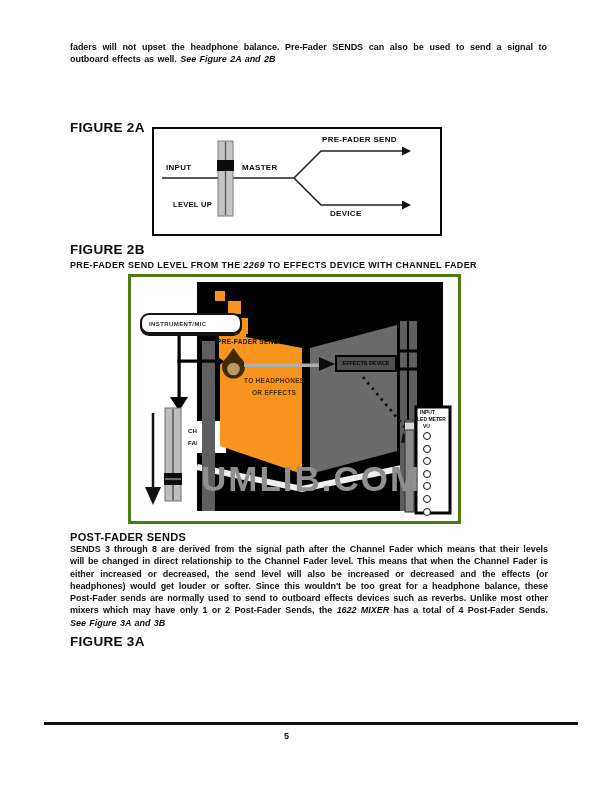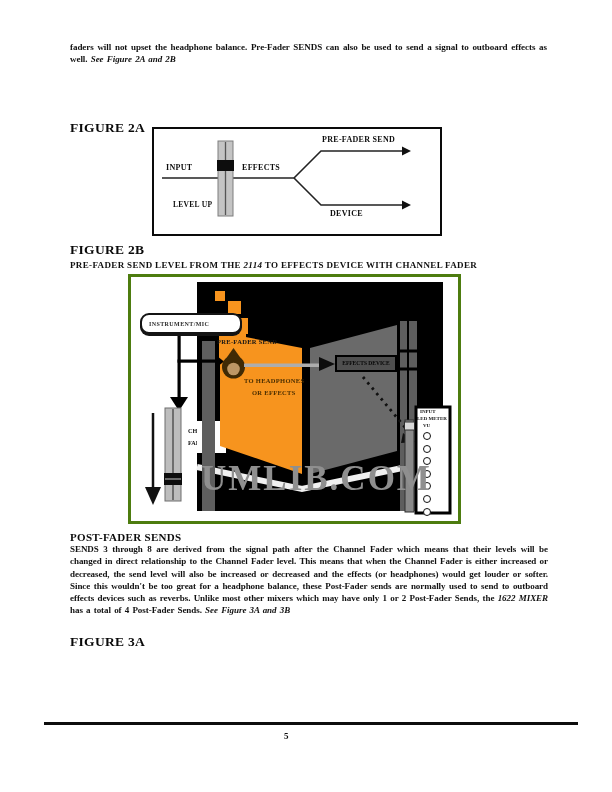--- a/index.html
+++ b/index.html
@@ -1,17 +1,17 @@
 <!DOCTYPE html>
 <html><head>
 <meta charset="utf-8">
 <style>
   html,body{margin:0;padding:0;background:#ffffff;}
   .page{position:relative;width:612px;height:792px;background:#ffffff;overflow:hidden;
-        font-family:Liberation Serif, serif;color:#0d0d0d;}
+        font-family:Liberation Sans, sans-serif;color:#0d0d0d;}
   .abs{position:absolute;}
   .body-text{font-size:9px;font-weight:bold;line-height:12.3px;letter-spacing:-0.05px;
              text-align:justify;word-spacing:1px;color:#111;}
   .fig-heading{font-size:13.5px;font-weight:bold;letter-spacing:0.3px;color:#0a0a0a;}
   .caption{font-size:9px;font-weight:bold;line-height:12px;letter-spacing:0.35px;color:#111;}
   .model{font-style:italic;}
   .see-ref{font-style:italic;font-weight:bold;}
   .d-label{position:absolute;font-size:8px;font-weight:bold;letter-spacing:0.3px;color:#0d0d0d;white-space:nowrap;}
   .fig-box{position:absolute;background:#ffffff;}
   .fig2b-label{position:absolute;font-weight:bold;white-space:nowrap;}
@@ -38,29 +38,29 @@
       <line x1="8" y1="49" x2="140" y2="49" stroke="#222" stroke-width="1.6"></line>
       <rect x="64" y="12" width="15" height="75" fill="#c4c4c4" stroke="#7e7e7e"></rect>
       <line x1="71.5" y1="13" x2="71.5" y2="86" stroke="#555" stroke-width="1.3"></line>
       <rect x="63" y="31" width="17" height="11" fill="#0d0d0d"></rect>
       <polyline points="140,49 167,22 248,22" fill="none" stroke="#222" stroke-width="1.6"></polyline>
       <polygon points="248,17.5 248,26.5 257,22" fill="#111"></polygon>
       <polyline points="140,49 167,76 248,76" fill="none" stroke="#222" stroke-width="1.6"></polyline>
       <polygon points="248,71.5 248,80.5 257,76" fill="#111"></polygon>
     </svg>
     <div class="d-label" style="left:12px;top:34px;">INPUT</div>
-    <div class="d-label" style="left:88px;top:34px;">EFFECTS</div>
+    <div class="d-label" style="left:88px;top:34px;">MASTER</div>
     <div class="d-label" style="left:19px;top:71px;font-size:7.5px;">LEVEL UP</div>
     <div class="d-label" style="left:168px;top:6px;">PRE-FADER SEND</div>
     <div class="d-label" style="left:176px;top:80px;">DEVICE</div>
   </div>
 
   <div class="abs fig-heading" style="left:70px;top:242px;">FIGURE 2B</div>
   <div class="abs caption" style="left:70px;top:259px;width:520px;">
-    <span>PRE-FADER SEND LEVEL FROM THE </span><span class="model">2114</span><span> TO EFFECTS DEVICE WITH CHANNEL FADER</span>
+    <span>PRE-FADER SEND LEVEL FROM THE </span><span class="model">2269</span><span> TO EFFECTS DEVICE WITH CHANNEL FADER</span>
   </div>
 
   <div class="fig-box" style="left:128px;top:274px;width:327px;height:244px;border:3px solid #4d7c0f;">
 
     <div class="fig2b-label" style="left:57px;top:150px;font-size:6.2px;color:#111;">CHANNEL</div>
     <div class="fig2b-label" style="left:57px;top:162px;font-size:6.2px;color:#111;">FADER</div>
 
     <svg class="abs" style="left:0;top:0;" width="321" height="238" viewBox="0 0 321 238">
       <rect x="66" y="5" width="246" height="229" fill="#000000"></rect>
 

